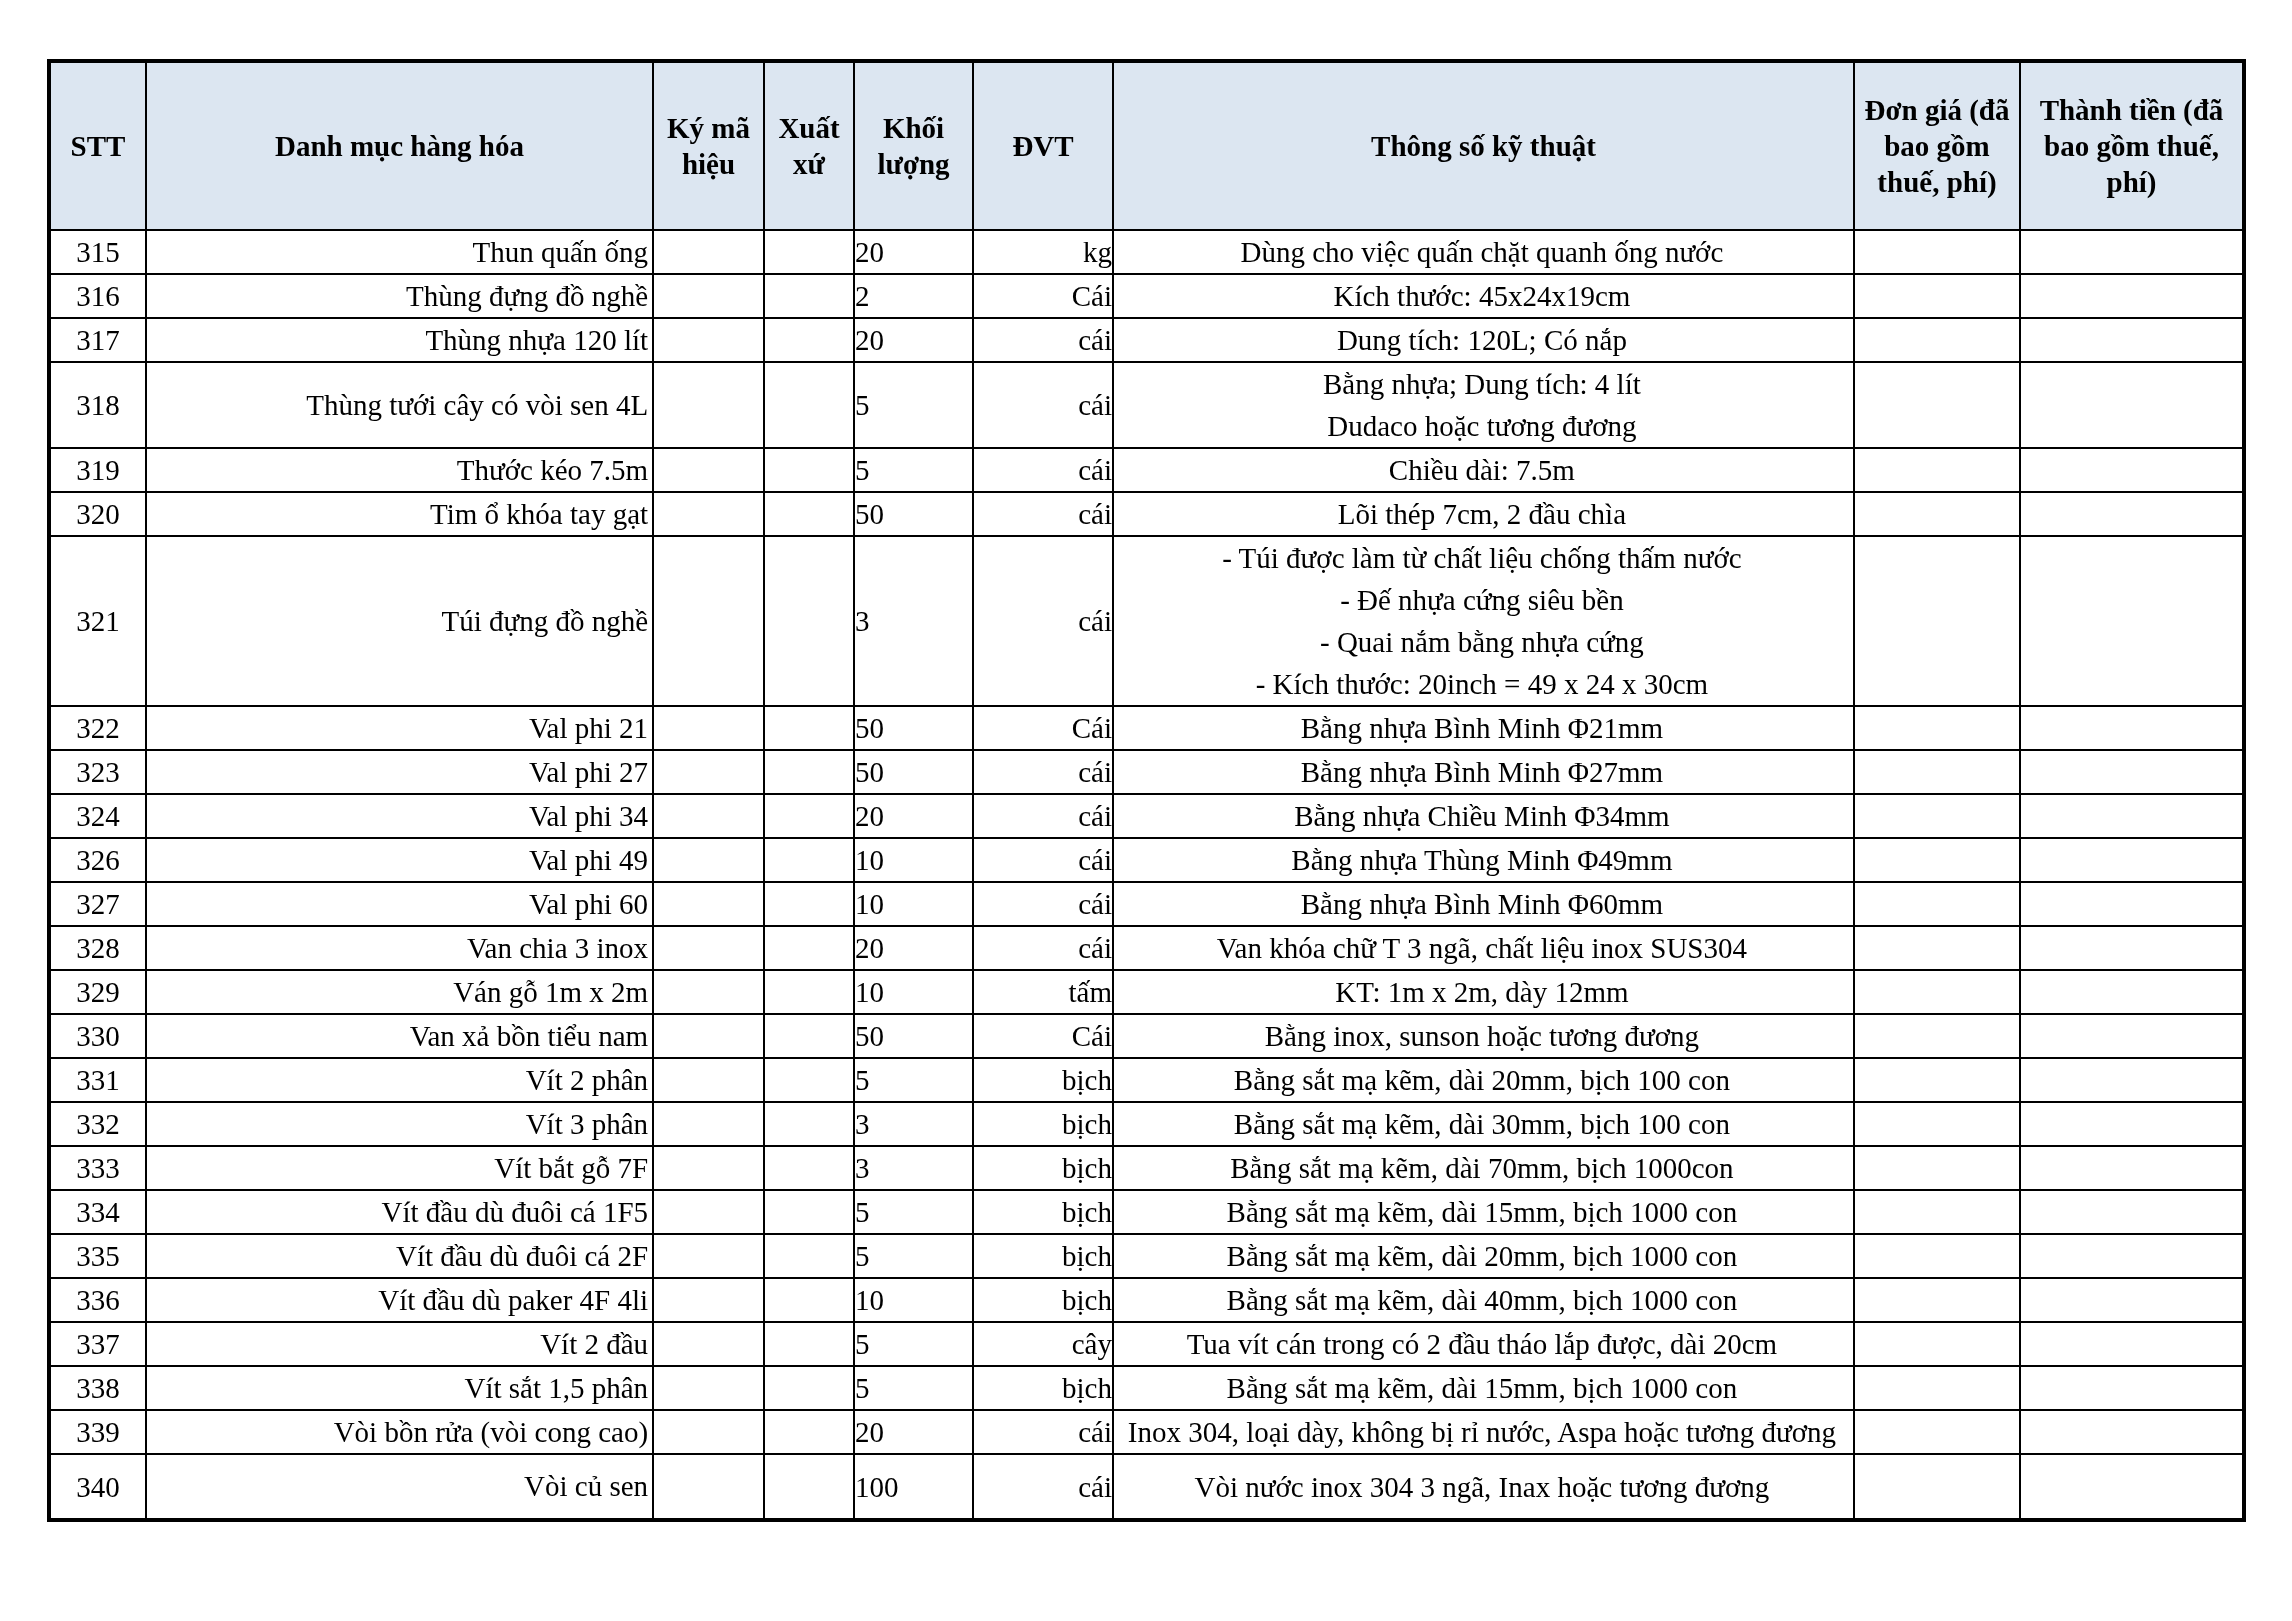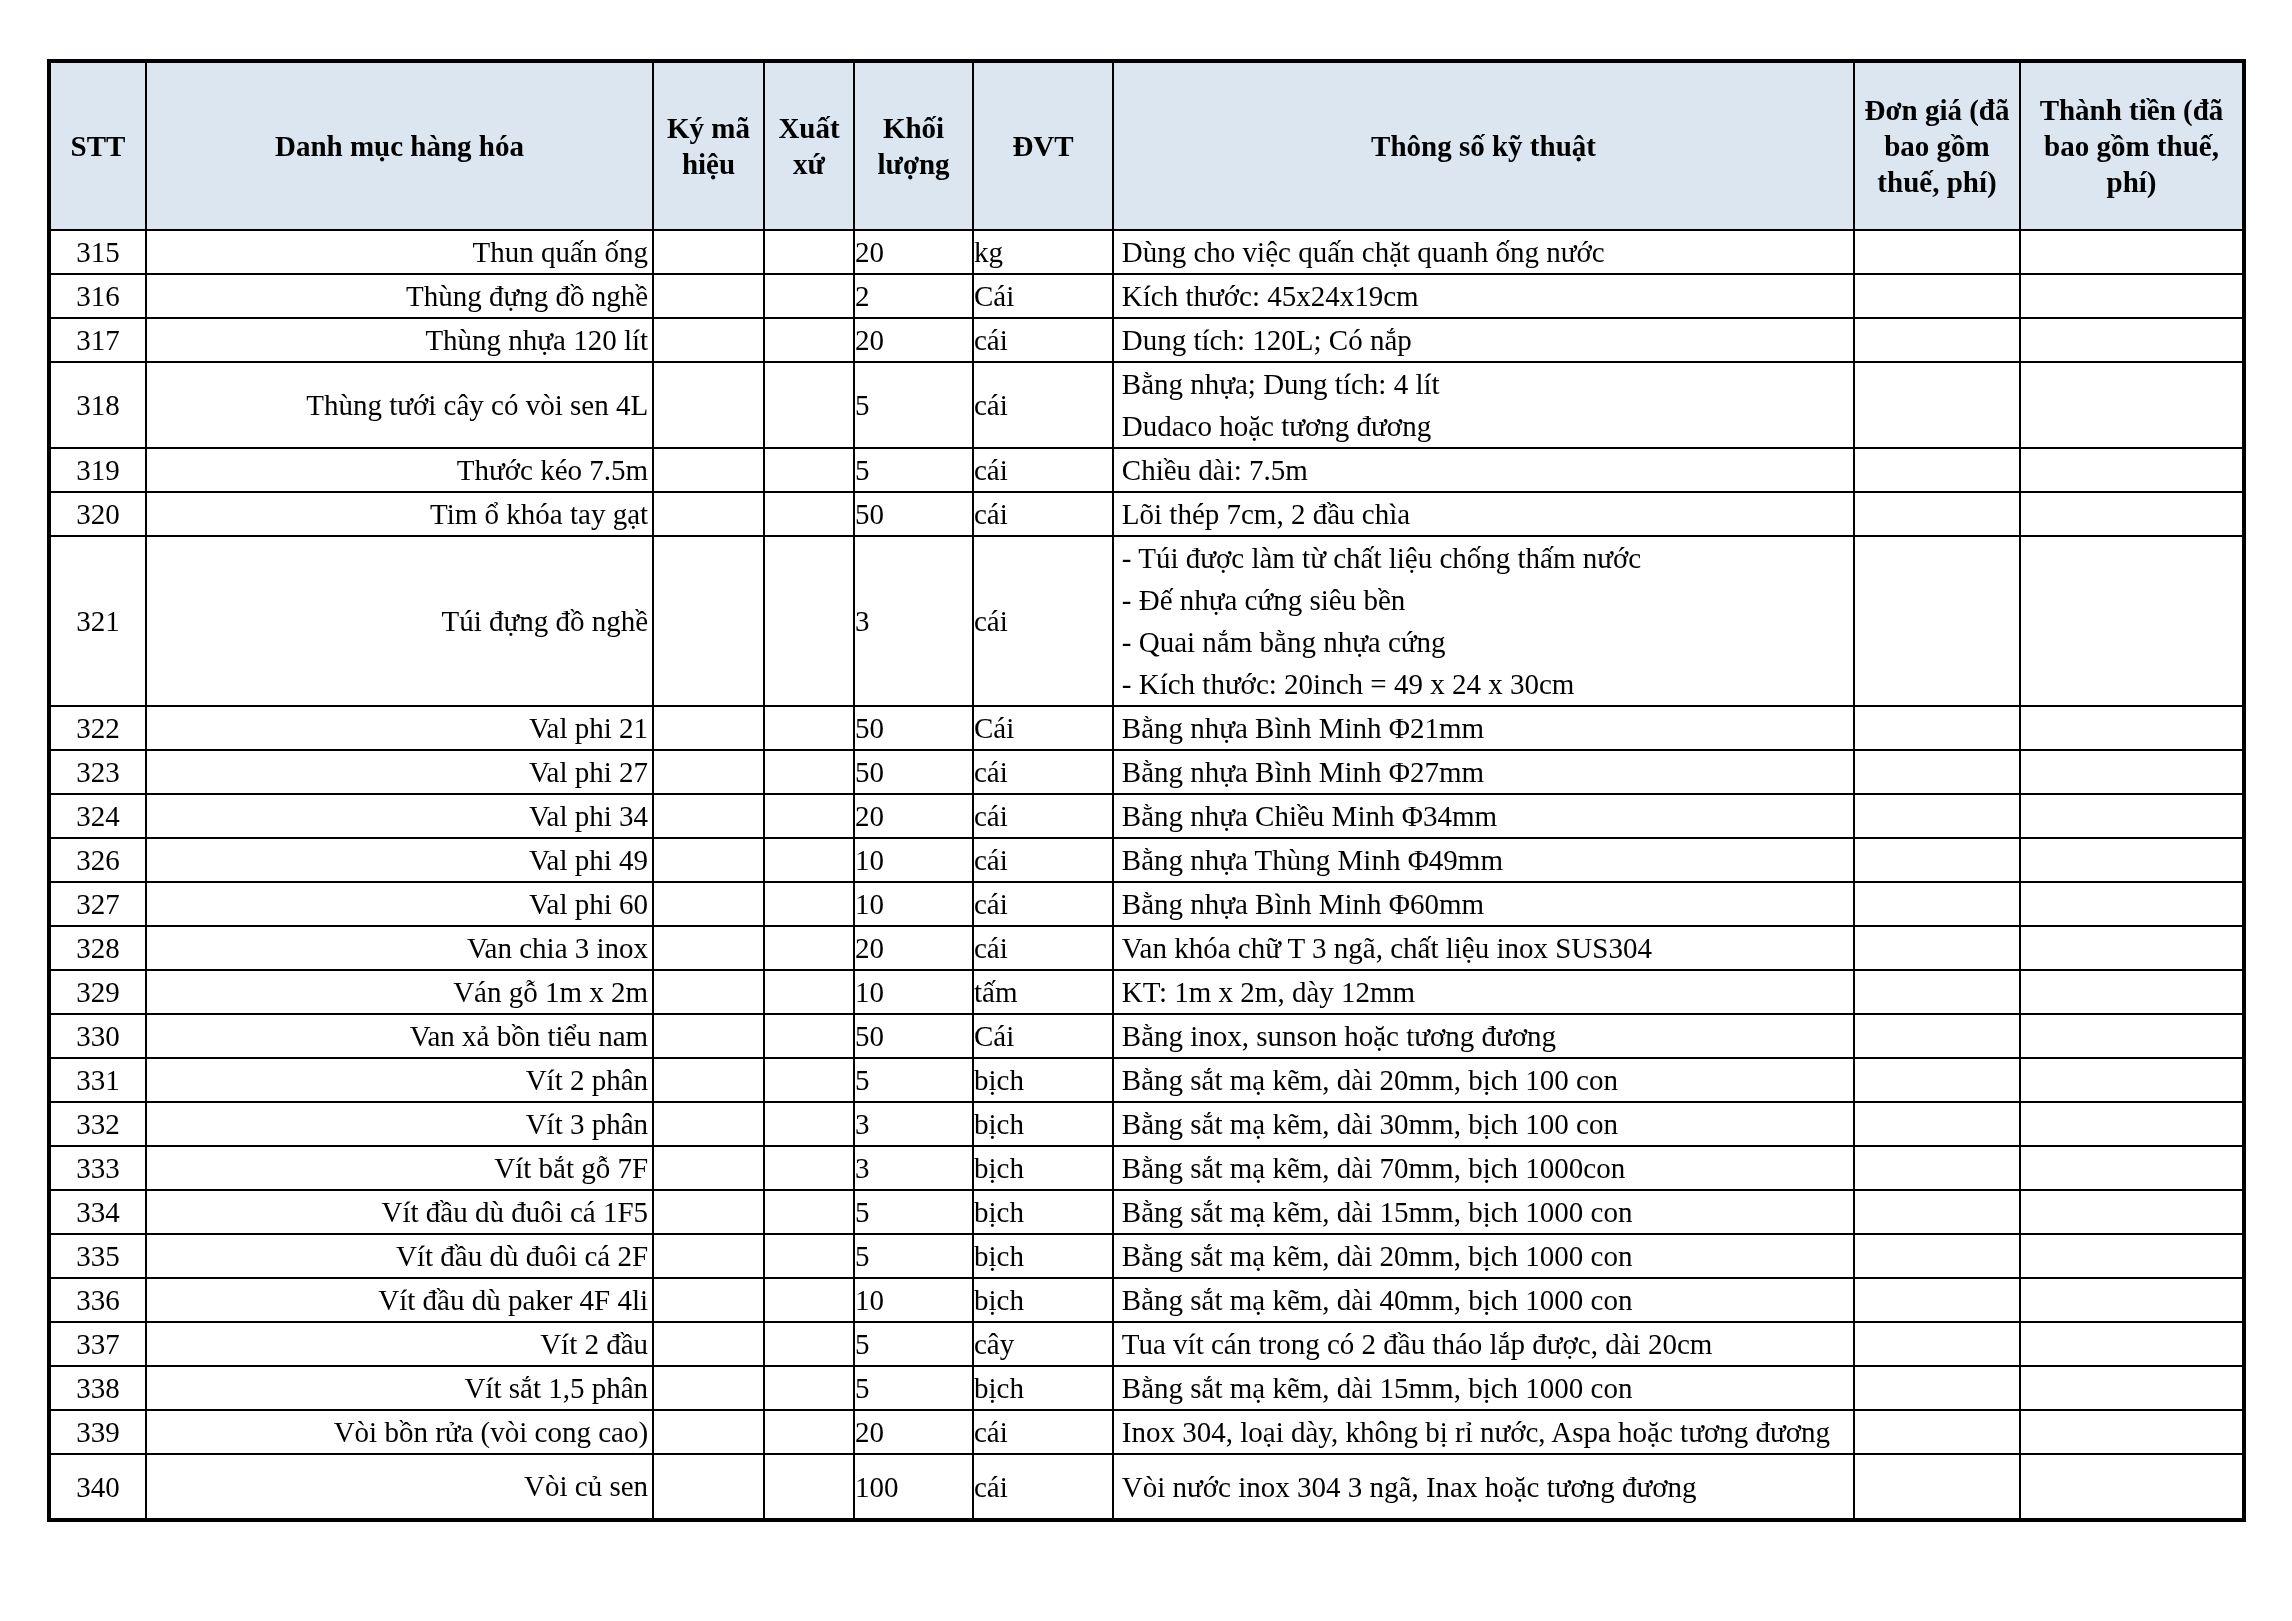--- a/index.html
+++ b/index.html
@@ -37,22 +37,22 @@
   }
   tbody td{
     background:#ffffff;
     height:40px;
     line-height:40px;
     padding:0;
   }
   td.c-stt{text-align:center;}
   td.c-name{text-align:right;padding-left:9.8px;padding-right:3.9px;line-height:37px;}
   td.c-qty{text-align:left;}
-  td.c-unit{text-align:left;}
-  td.c-spec{text-align:left;padding-left:7.8px;padding-right:11px;}
+  td.c-unit{text-align:right;}
+  td.c-spec{text-align:center;padding-left:7.8px;padding-right:11px;}
   .spec-line{line-height:42px;white-space:normal;}
   tbody tr:last-child td{height:63px;}
 </style>
 </head>
 <body>
 
 <div class="sheet">
   <table class="main">
     <colgroup>
       <col style="width:97px">

